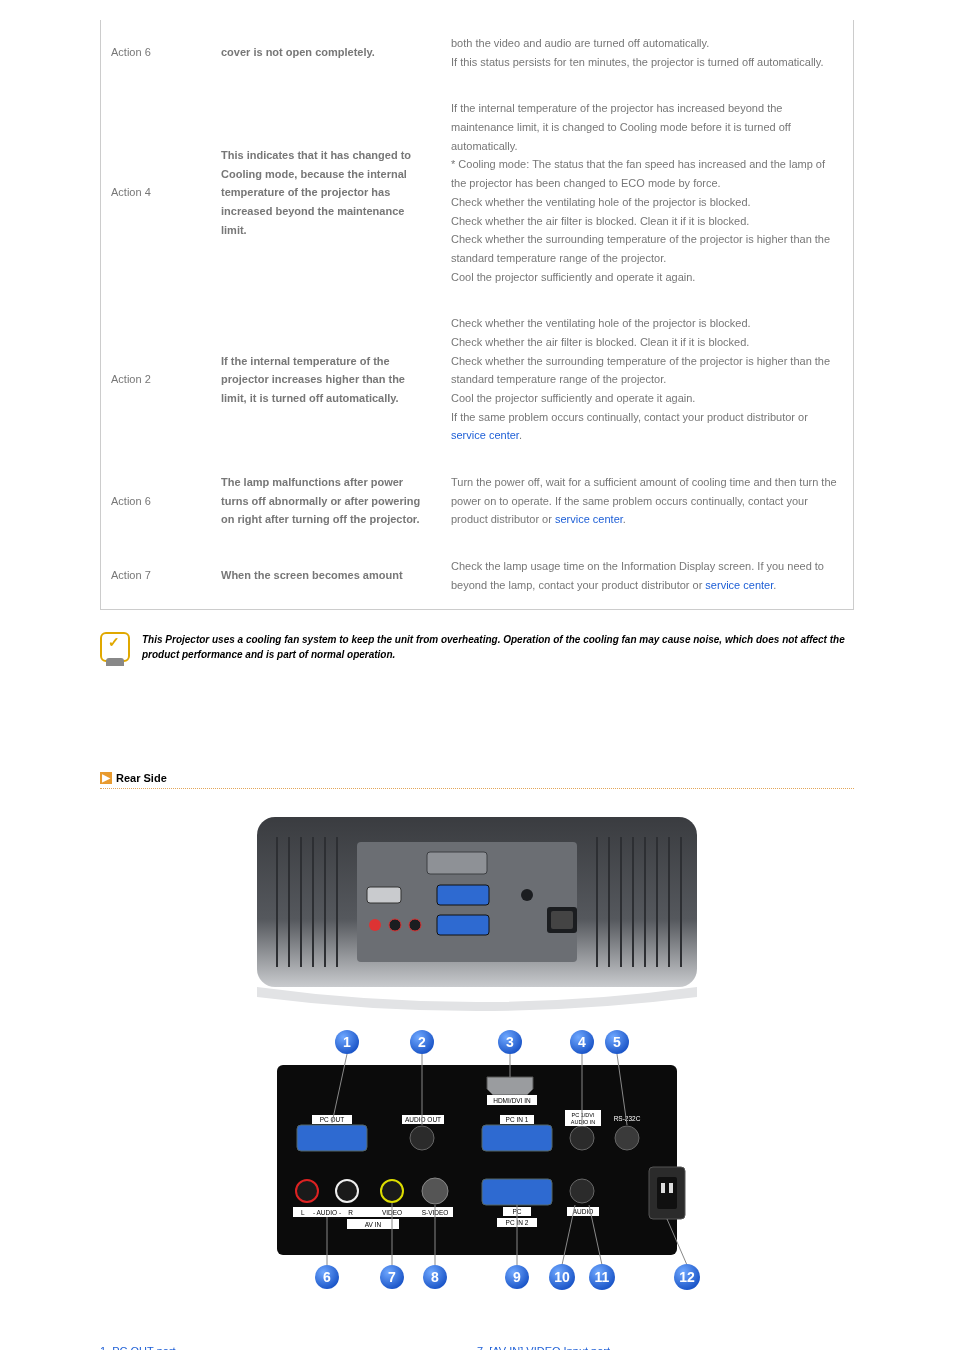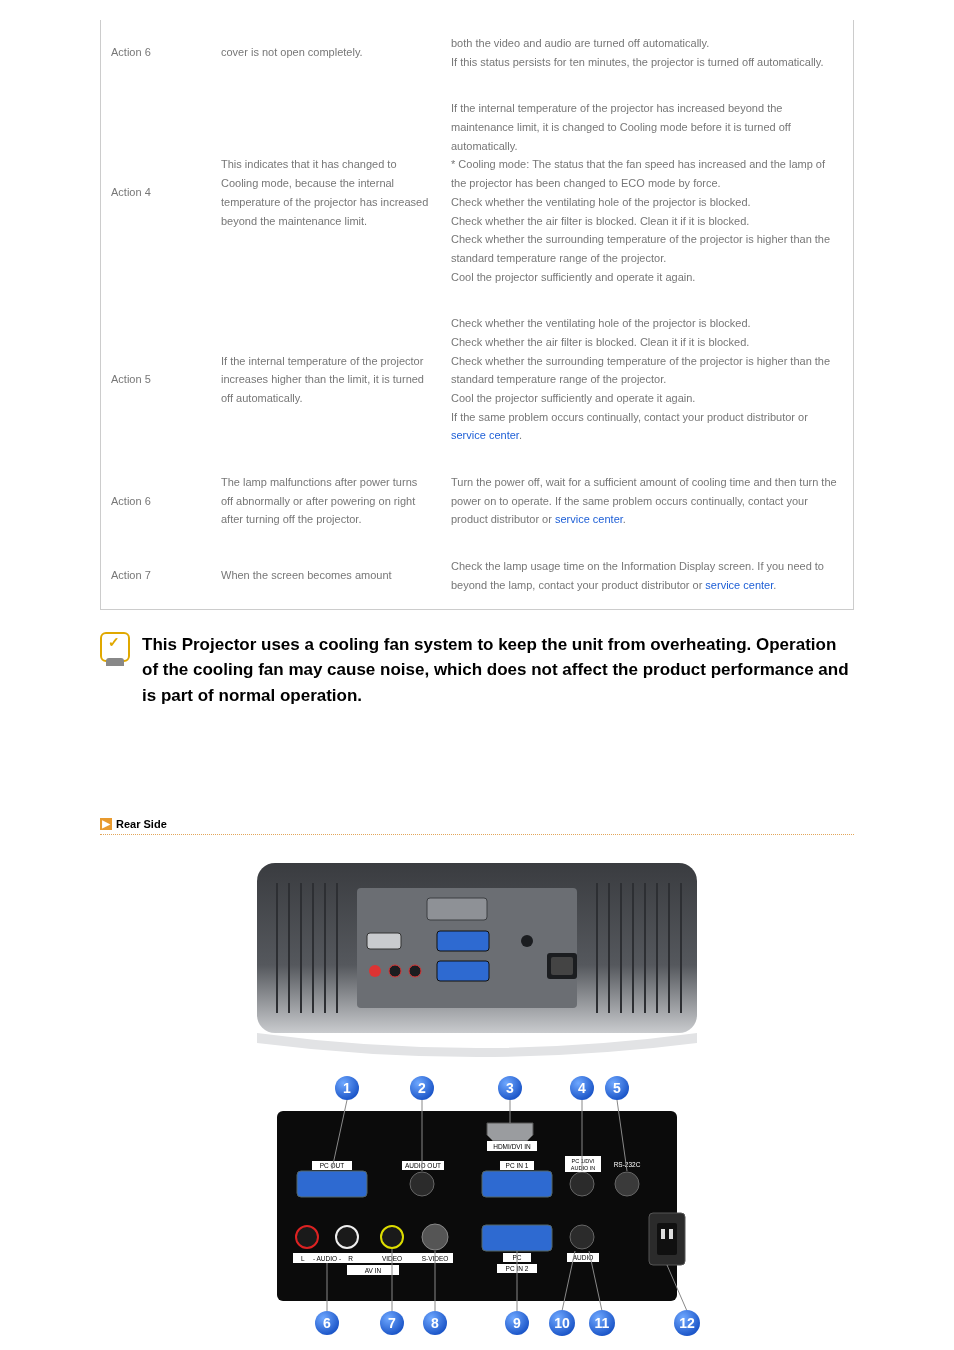--- a/index.html
+++ b/index.html
@@ -21,21 +21,21 @@
     border-right: 1px solid #ccc;
     border-bottom: 1px solid #ccc;
   }
   table.actions td {
     padding: 14px 10px;
     vertical-align: middle;
     color: #777;
     line-height: 1.7;
   }
   table.actions td.col-a { width: 90px; }
-  table.actions td.col-b { width: 210px; }
+  table.actions td.col-b { width: 210px; font-weight: bold; }
   table.actions td.col-c { }
   a.link { color: #1e5fd6; text-decoration: none; }
   .note-row {
     display: flex;
     align-items: flex-start;
     margin-top: 22px;
     gap: 12px;
   }
   .note-icon {
     width: 26px; height: 26px;
@@ -57,21 +57,22 @@
     position: absolute;
     bottom: -6px; left: 4px;
     width: 18px; height: 8px;
     background: #888;
     border-radius: 3px 3px 0 0;
   }
   .note-text {
     color: #000;
     font-weight: bold;
     line-height: 1.5;
-    font-size: 17px;
+    font-size: 10px;
+    font-style: italic;
   }
   .section-title {
     margin-top: 110px;
     font-size: 11px;
     color: #000;
     font-weight: bold;
     display: flex;
     align-items: center;
     gap: 4px;
   }
@@ -122,21 +123,21 @@
       <td class="col-a">Action 4</td>
       <td class="col-b">This indicates that it has changed to Cooling mode, because the internal temperature of the projector has increased beyond the maintenance limit.</td>
       <td class="col-c" style="white-space:pre-line;">If the internal temperature of the projector has increased beyond the maintenance limit, it is changed to Cooling mode before it is turned off automatically.
 * Cooling mode: The status that the fan speed has increased and the lamp of the projector has been changed to ECO mode by force.
 Check whether the ventilating hole of the projector is blocked.
 Check whether the air filter is blocked. Clean it if it is blocked.
 Check whether the surrounding temperature of the projector is higher than the standard temperature range of the projector.
 Cool the projector sufficiently and operate it again.</td>
     </tr>
     <tr>
-      <td class="col-a">Action 5</td>
+      <td class="col-a">Action 2</td>
       <td class="col-b">If the internal temperature of the projector increases higher than the limit, it is turned off automatically.</td>
       <td class="col-c" style="white-space:pre-line;"><span>Check whether the ventilating hole of the projector is blocked.
 Check whether the air filter is blocked. Clean it if it is blocked.
 Check whether the surrounding temperature of the projector is higher than the standard temperature range of the projector.
 Cool the projector sufficiently and operate it again.
 If the same problem occurs continually, contact your product distributor or </span><a href="#" class="link">service center</a><span>.</span></td>
     </tr>
     <tr>
       <td class="col-a">Action 6</td>
       <td class="col-b">The lamp malfunctions after power turns off abnormally or after powering on right after turning off the projector.</td>

